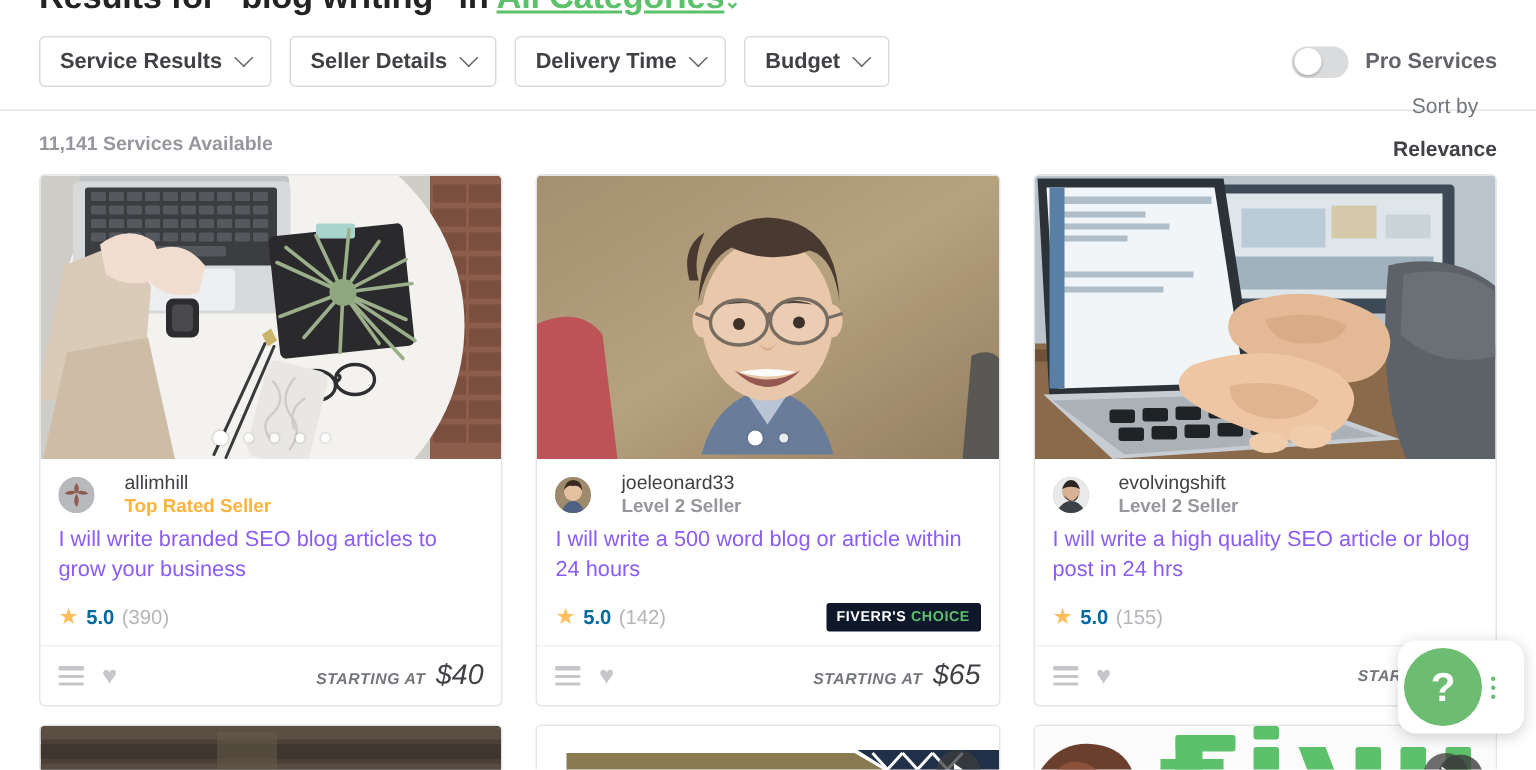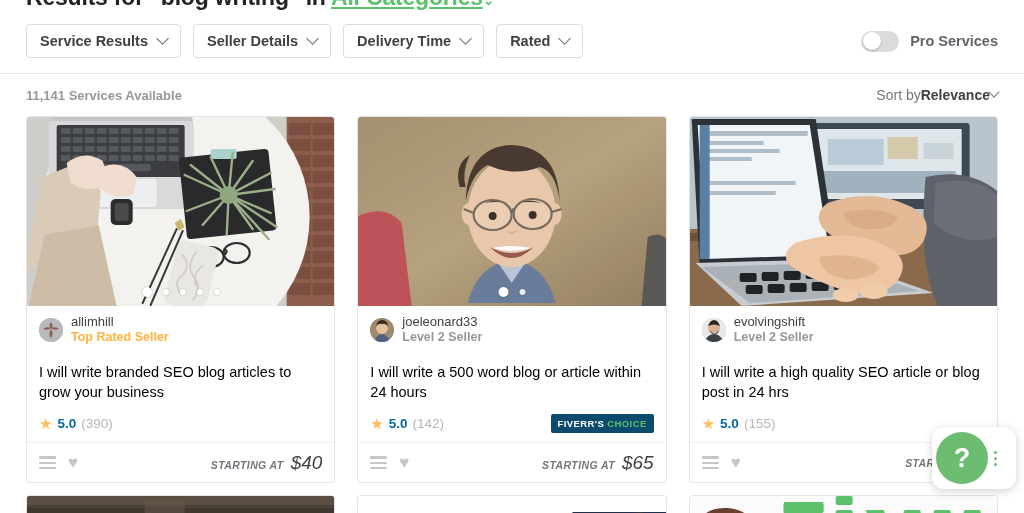--- a/index.html
+++ b/index.html
@@ -117,22 +117,23 @@
   }
   .count {
     font-size: 13px;
     font-weight: 700;
     color: #95979d;
   }
   .sort {
     margin-left: auto;
     display: flex;
     align-items: center;
-    gap: 0;
+    gap: 13px;
     cursor: pointer;
+    flex-direction: column;
   }
   .sort-by { font-size: 14px; color: #74767e; }
   .sort-val { font-size: 14px; font-weight: 700; color: #404145; }
   .sort .chev { width: 8px; height: 8px; border-color: #74767e; }
 
   
   .grid {
     padding: 0 26px;
     display: grid;
     grid-template-columns: repeat(3, 1fr);
@@ -163,56 +164,56 @@
   }
   .dot {
     width: 6px; height: 6px;
     border-radius: 50%;
     background: rgba(255,255,255,.85);
     box-shadow: 0 0 2px rgba(0,0,0,.3);
   }
   .dot.active { width: 10px; height: 10px; background: #fff; }
 
   .card-body { padding: 9px 12px 0 12px; }
-  .seller-row { display: flex; align-items: center; gap: 8px; }
+  .seller-row { display: flex; align-items: center; gap: 20px; }
   .avatar {
     width: 24px; height: 24px;
     border-radius: 50%;
     flex: none;
     overflow: hidden;
     position: relative;
     background: #b9bbbe;
   }
   .seller-meta { display: flex; flex-direction: column; line-height: 1.15; }
   .seller-name { font-size: 13px; font-weight: 400; color: #404145; }
   .seller-level { font-size: 12.5px; font-weight: 700; color: #95979d; }
   .seller-level.top-rated { color: #ffb33e; }
 
   .gig-title {
-    margin-top: 19px;
+    margin-top: 7px;
     font-size: 14.5px;
     line-height: 1.35;
-    color: #000000;
+    color: #8b5cf6;
     height: 40px;
     overflow: hidden;
   }
 
   .rating-row {
     margin-top: 9px;
     display: flex;
     align-items: center;
     gap: 5px;
     height: 22px;
   }
   .star { color: #ffbe5b; font-size: 15px; line-height: 1; }
   .rating-val { font-size: 13.5px; font-weight: 700; color: #0369a1; }
   .rating-count { font-size: 13.5px; color: #b5b6ba; }
   .badge-choice {
     margin-left: auto;
-    background: #0c4a6e;
+    background: #0f172a;
     color: #fff;
     font-size: 9.5px;
     font-weight: 700;
     letter-spacing: .4px;
     padding: 4px 7px;
     border-radius: 2px;
     white-space: nowrap;
   }
   .badge-choice .hl { color: #5cc16a; }
 
@@ -308,21 +309,21 @@
     </div>
     <div class="chip">
       <span>Seller Details</span>
       <span class="chev"></span>
     </div>
     <div class="chip">
       <span>Delivery Time</span>
       <span class="chev"></span>
     </div>
     <div class="chip">
-      <span>Rated</span>
+      <span>Budget</span>
       <span class="chev"></span>
     </div>
 
     <div class="toggle-group">
       <div class="toggle-wrap">
         <span class="switch">
             <span class="knob"></span>
           </span>
         <span class="toggle-label">Pro Services</span>
       </div>

